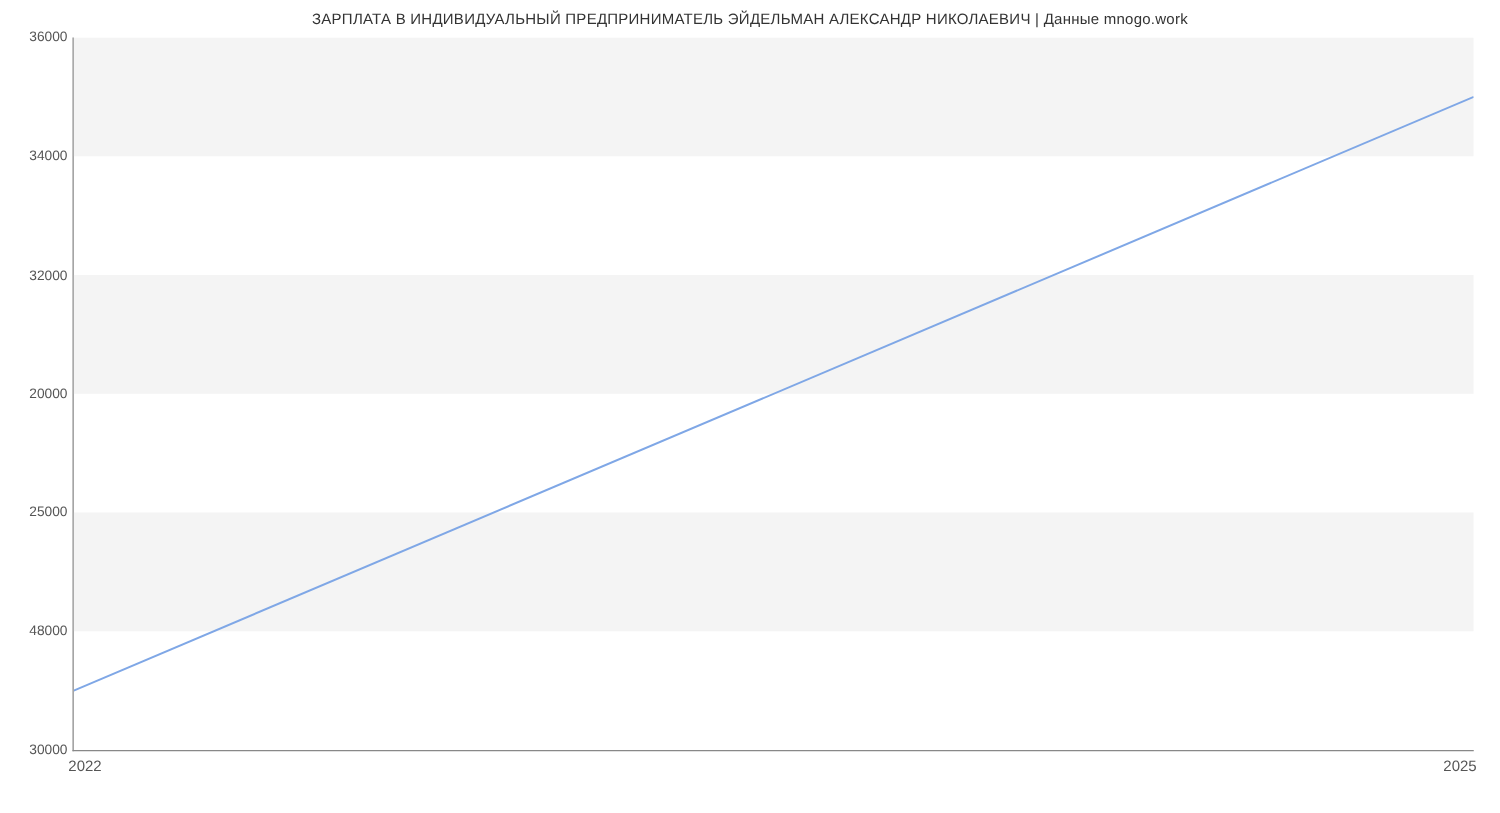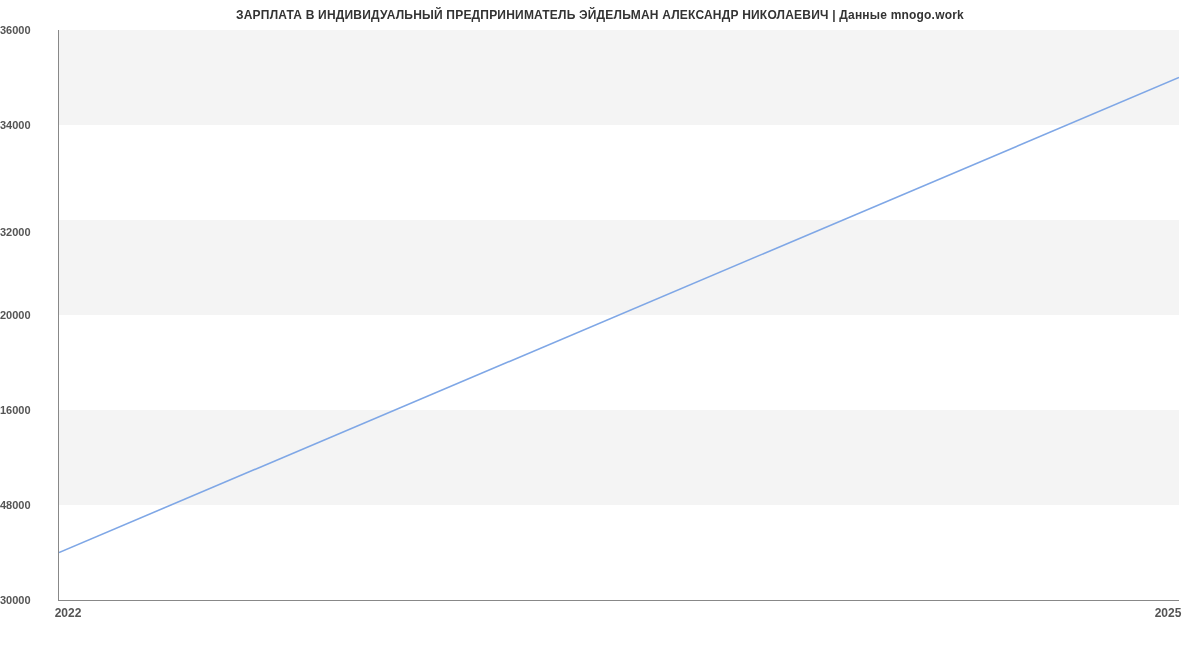--- a/index.html
+++ b/index.html
@@ -1,39 +1,39 @@
 <!DOCTYPE html>
 <html><head>
 <meta charset="utf-8">
 <style>
 html,body{margin:0;padding:0;width:1200px;height:650px;background:#fff;
   font-family:Verdana,Geneva,sans-serif;}
-.chart{position:absolute;left:0;top:0;width:1200px;height:650px;font-weight:bold;}
+.chart{position:absolute;left:0;top:0;width:1200px;height:650px;}
 .title{position:absolute;left:0;top:8px;width:1200px;text-align:center;
   font-size:12px;color:#333;letter-spacing:.2px;}
 .plot{position:absolute;left:58px;top:30px;width:1120px;height:570px;
   border-left:1px solid #888;border-bottom:1px solid #888;overflow:hidden;}
 .band{position:absolute;left:0;width:100%;background:#f4f4f4;}
-.ytick{position:absolute;left:0;width:54px;font-size:11px;
+.ytick{position:absolute;left:0;width:54px;text-align:right;font-size:11px;
   color:#555;transform:translateY(-50%);}
 .xtick{position:absolute;top:606px;font-size:12px;color:#555;
   transform:translateX(-50%);}
 svg.line{position:absolute;left:0;top:0;width:100%;height:100%;}
 </style>
 </head>
 <body>
 
 <div class="chart">
   <div class="title">ЗАРПЛАТА В ИНДИВИДУАЛЬНЫЙ ПРЕДПРИНИМАТЕЛЬ ЭЙДЕЛЬМАН АЛЕКСАНДР НИКОЛАЕВИЧ | Данные mnogo.work</div>
 
   <div class="ytick" style="top:30px">36000</div>
   <div class="ytick" style="top:125px">34000</div>
-  <div class="ytick" style="top:232px">32000</div>
+  <div class="ytick" style="top:221px">32000</div>
   <div class="ytick" style="top:315px">20000</div>
-  <div class="ytick" style="top:410px">16000</div>
+  <div class="ytick" style="top:410px">25000</div>
   <div class="ytick" style="top:505px">48000</div>
   <div class="ytick" style="top:600px">30000</div>
 
   <div class="xtick" style="left:68px">2022</div>
   <div class="xtick" style="left:1168px">2025</div>
 
   <div class="plot">
 
     <div class="band" style="top:0;height:95px"></div>
     <div class="band" style="top:190px;height:95px"></div>

